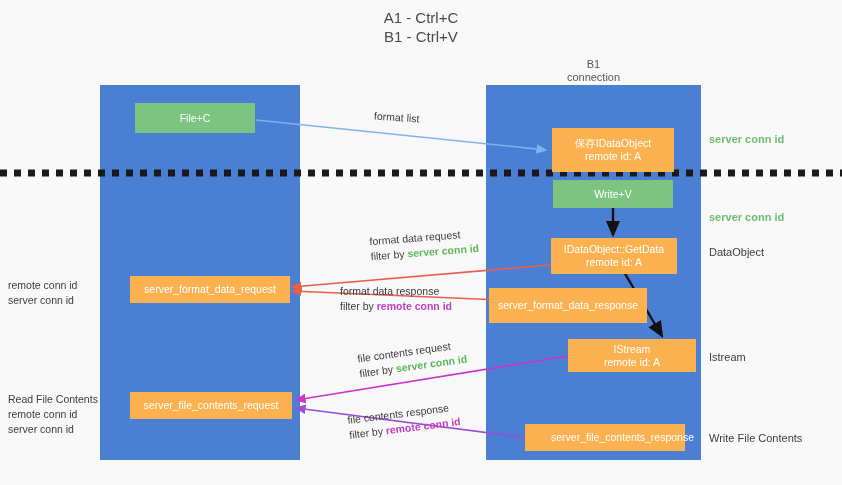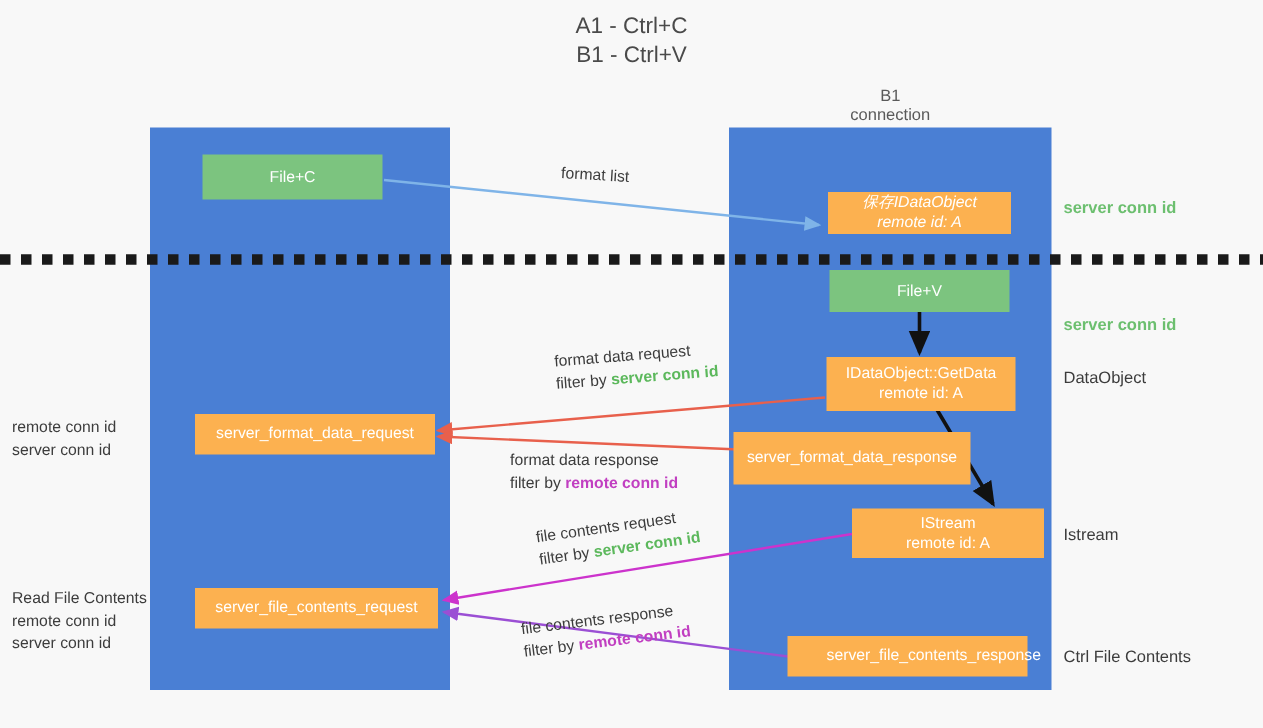--- a/index.html
+++ b/index.html
@@ -120,64 +120,64 @@
 
     <line x1="550" y1="265" x2="292" y2="287" stroke="#e8604c" stroke-width="1.6" marker-end="url(#ar-red)"></line>
     <line x1="500" y1="300" x2="292" y2="291" stroke="#e8604c" stroke-width="1.6" marker-end="url(#ar-red)"></line>
 
     <line x1="568" y1="356" x2="296" y2="400" stroke="#cc33cc" stroke-width="1.6" marker-end="url(#ar-magenta)"></line>
     <line x1="528" y1="438" x2="296" y2="408" stroke="#9b4fd4" stroke-width="1.6" marker-end="url(#ar-purple)"></line>
   </svg>
 
   <div class="node green" style="left:135px; top:103px; width:120px; height:30px;">File+C</div>
 
-  <div class="node orange" style="left:552px; top:128px; width:122px; height:28px;font-style:italic;">保存IDataObject
+  <div class="node orange" style="left:552px; top:128px; width:122px; height:44px;">保存IDataObject
 remote id: A</div>
 
-  <div class="node green" style="left:553px; top:180px; width:120px; height:28px;">File+V</div>
+  <div class="node green" style="left:553px; top:180px; width:120px; height:28px;">Write+V</div>
 
   <div class="node orange" style="left:551px; top:238px; width:126px; height:36px;">IDataObject::GetData
 remote id: A</div>
 
   <div class="node orange" style="left:568px; top:339px; width:128px; height:33px;">IStream
 remote id: A</div>
 
   <div class="node orange" style="left:130px; top:276px; width:160px; height:27px;">server_format_data_request</div>
 
   <div class="node orange" style="left:489px; top:288px; width:158px; height:35px;">server_format_data_response</div>
 
   <div class="node orange" style="left:130px; top:392px; width:162px; height:27px;">server_file_contents_request</div>
 
   <div class="node orange" style="left:525px; top:424px; width:160px; height:27px;padding-left:35px;">server_file_contents_response</div>
 
   <div class="side-label green-txt" style="left:709px; top:132px;">server conn id</div>
   <div class="side-label green-txt" style="left:709px; top:210px;">server conn id</div>
   <div class="side-label" style="left:709px; top:245px;">DataObject</div>
   <div class="side-label" style="left:709px; top:350px;">Istream</div>
-  <div class="side-label" style="left:709px; top:431px;">Ctrl File Contents</div>
+  <div class="side-label" style="left:709px; top:431px;">Write File Contents</div>
 
   <div class="stack" style="left:8px; top:278px;">
     <span class="ln p">remote conn id</span>
     <span class="ln g">server conn id</span>
   </div>
 
   <div class="stack" style="left:8px; top:392px;">
     <span class="ln">Read File Contents</span>
     <span class="ln p">remote conn id</span>
     <span class="ln g">server conn id</span>
   </div>
 
   <div class="edge-label" style="left:374px; top:110px; transform:rotate(3.5deg);">format list</div>
 
   <div class="stack" style="left:370px; top:230px; transform:rotate(-4.5deg);">
     <span class="ln">format data request</span>
     <span class="ln"><span>filter by </span><span class="g">server conn id</span></span>
   </div>
 
-  <div class="stack" style="left:340px; top:300px;">
+  <div class="stack" style="left:340px; top:284px;">
     <span class="ln">format data response</span>
     <span class="ln"><span>filter by </span><span class="p">remote conn id</span></span>
   </div>
 
   <div class="stack" style="left:358px; top:344px; transform:rotate(-8deg);">
     <span class="ln">file contents request</span>
     <span class="ln"><span>filter by </span><span class="g">server conn id</span></span>
   </div>
 
   <div class="stack" style="left:348px; top:406px; transform:rotate(-7deg);">

